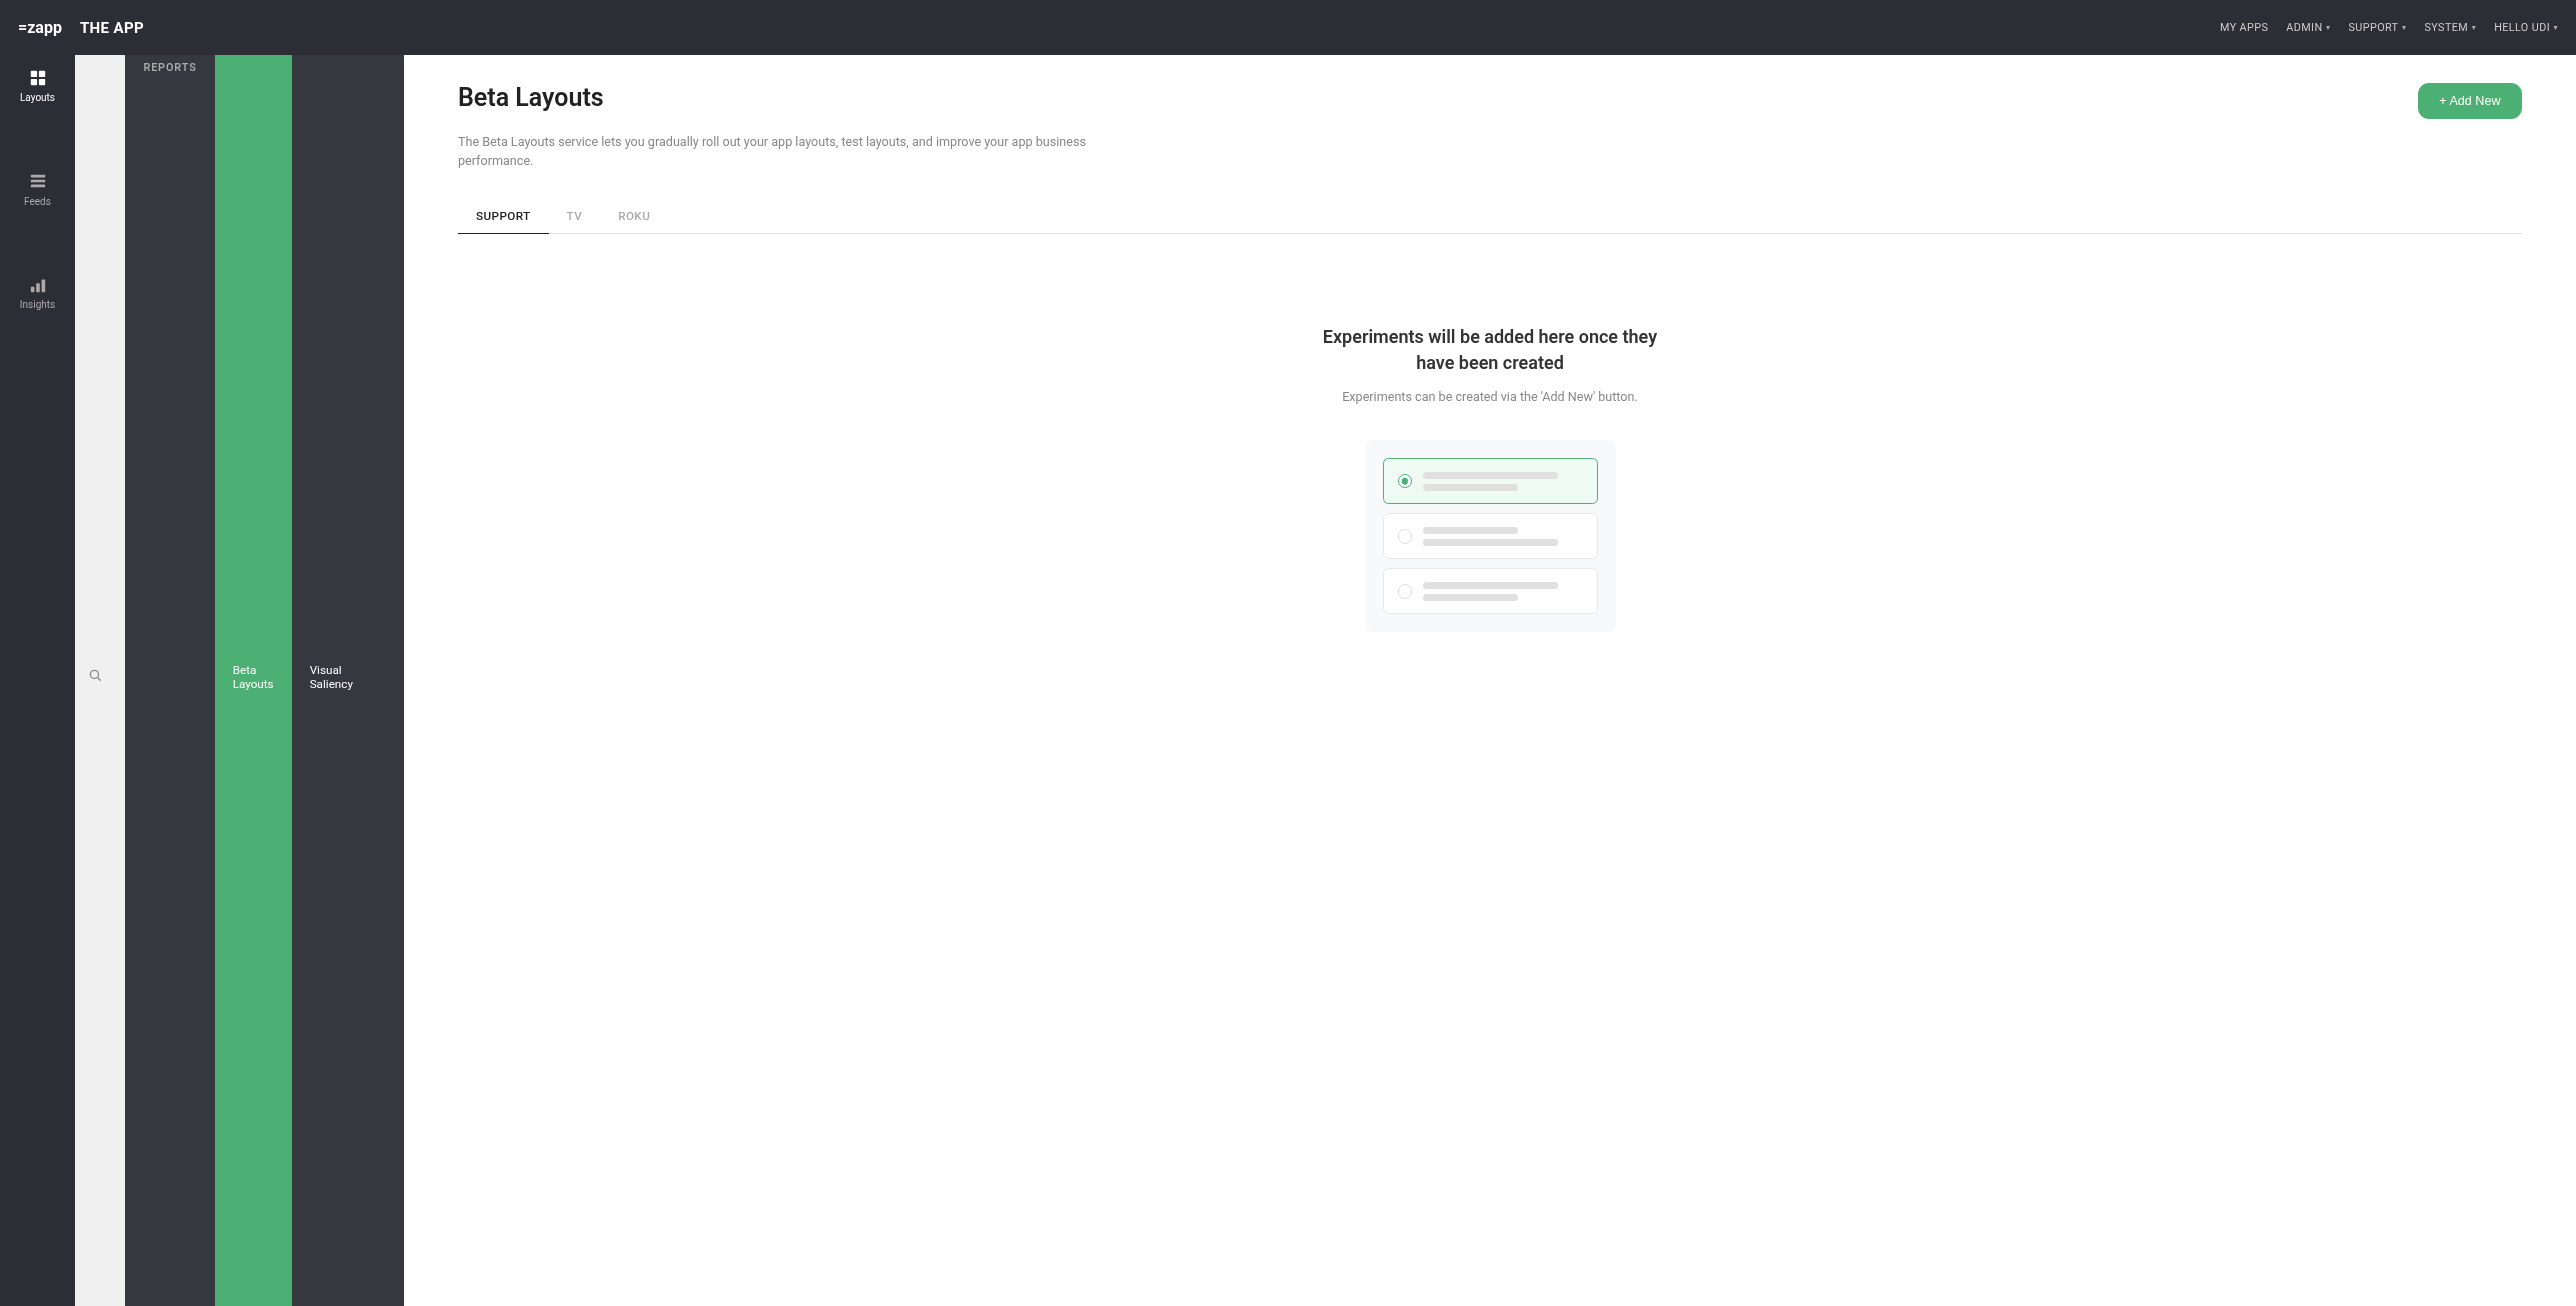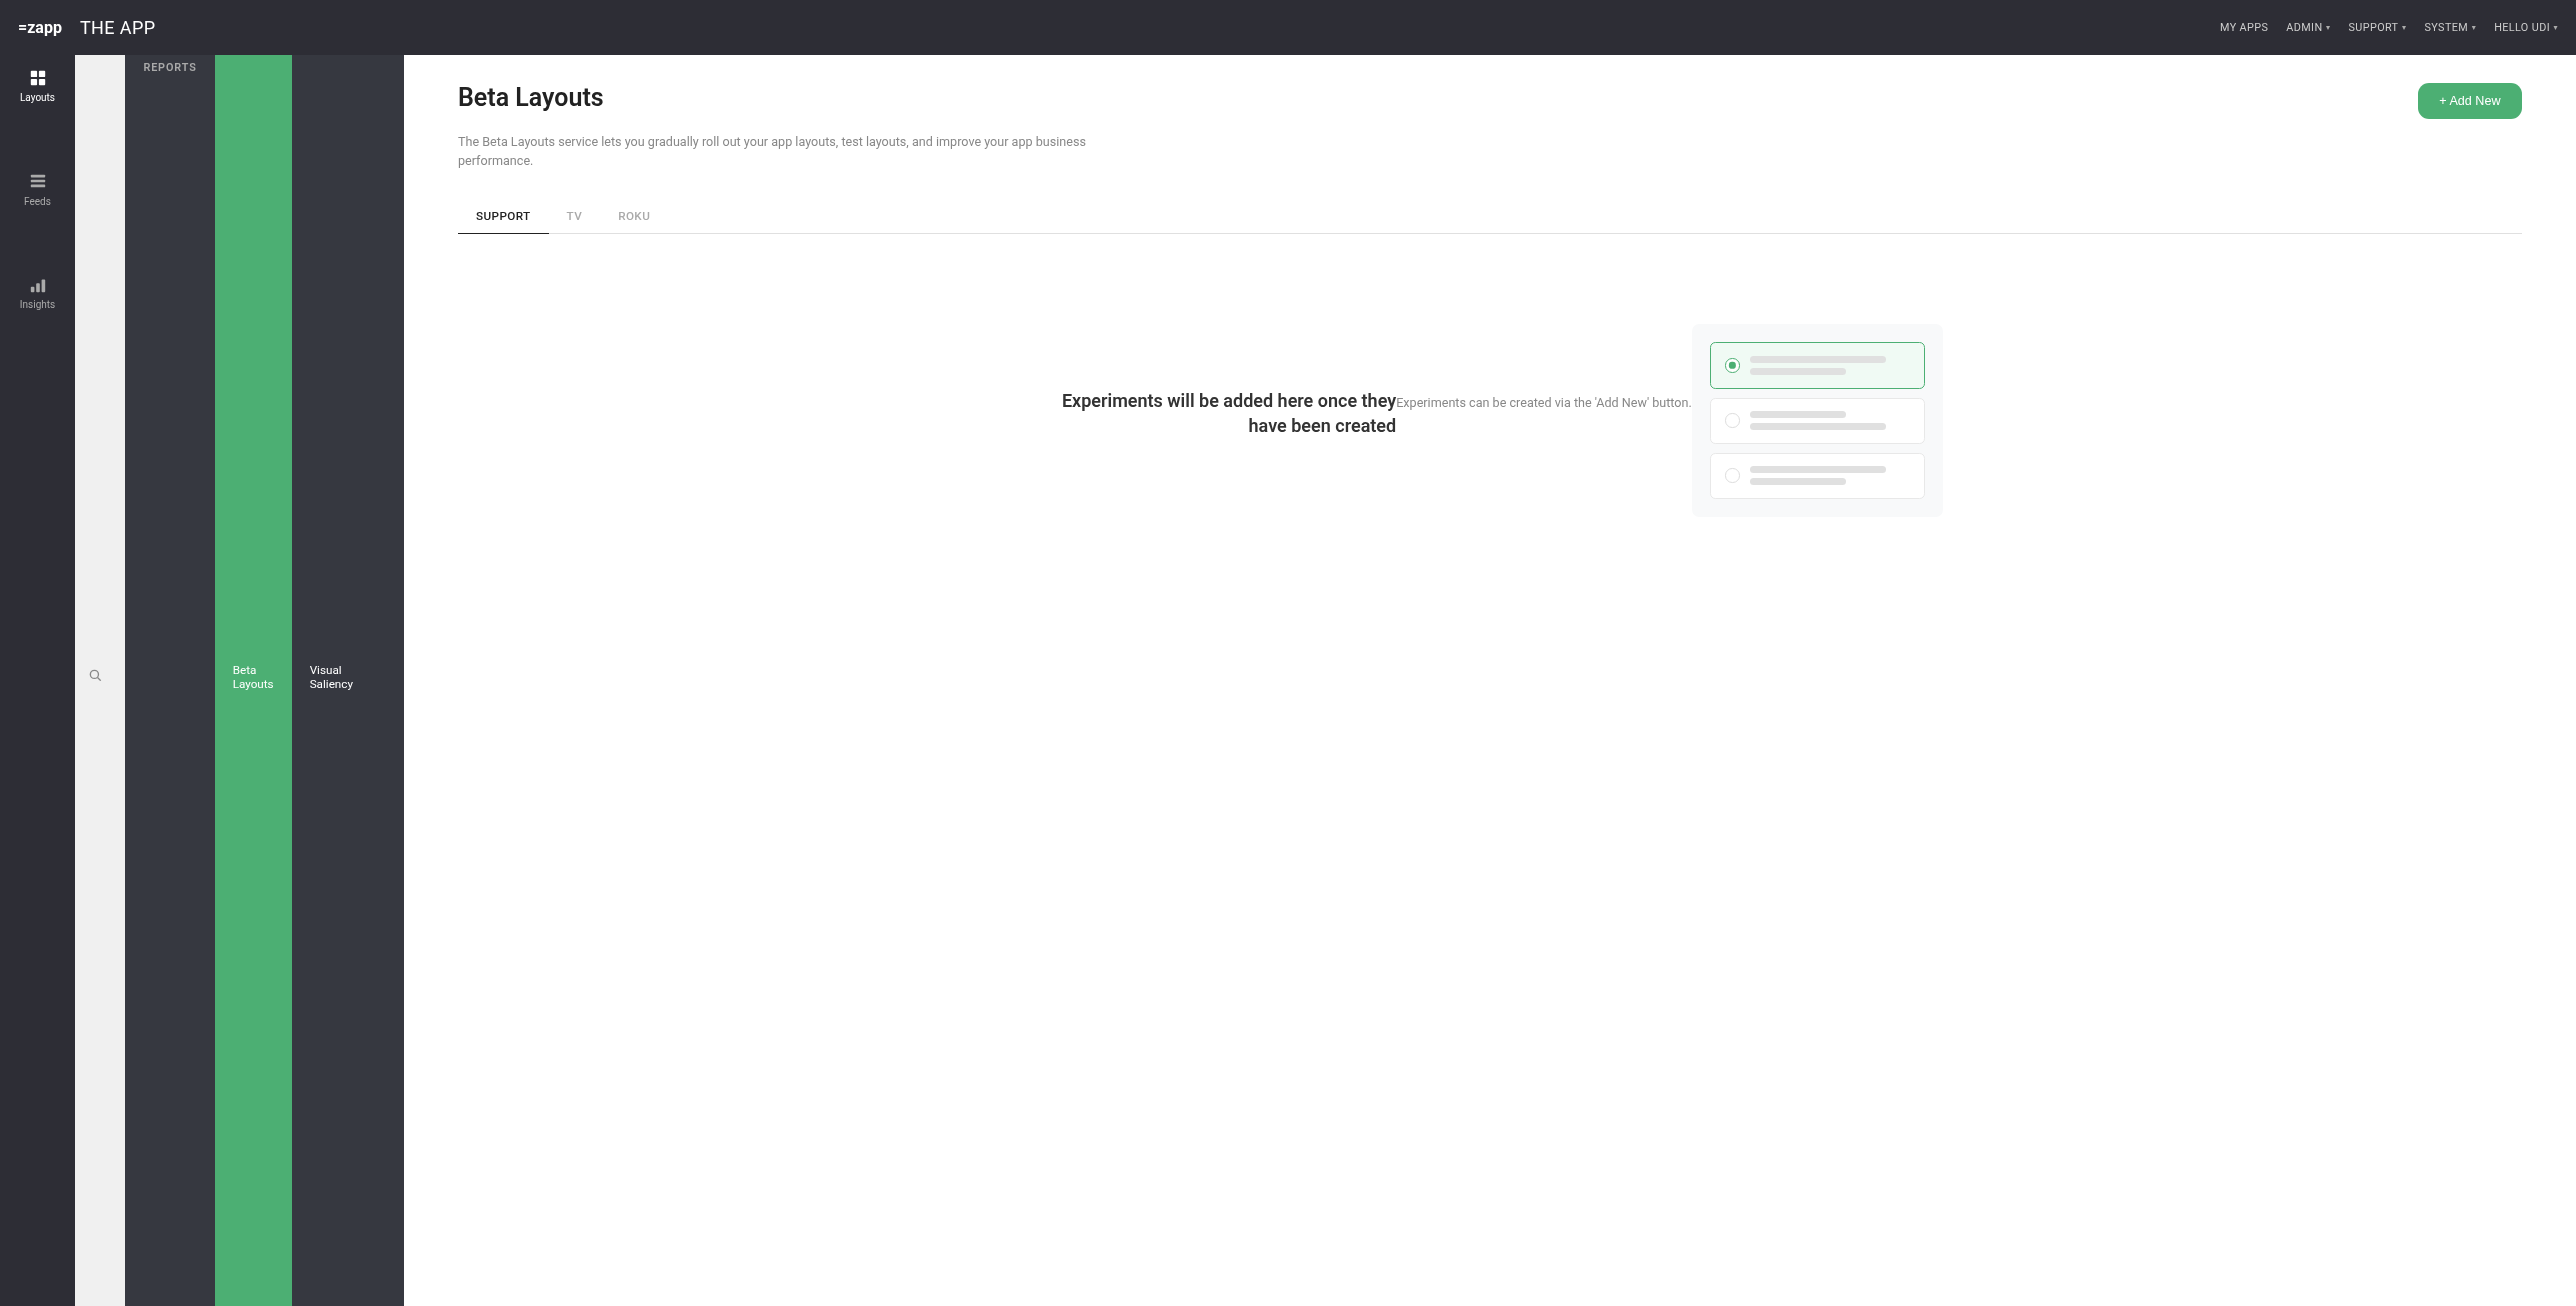--- a/index.html
+++ b/index.html
@@ -25,22 +25,22 @@
       font-size: 12.6px;
       margin-right: 18px;
     }
     .zapp-icon {
       color: #fff;
       font-size: 16px;
       font-weight: bold;
     }
     .app-title {
       color: #fff;
-      font-size: 18px;
-      font-weight: 400;
+      font-size: 15px;
+      font-weight: 700;
       letter-spacing: 0.4px;
     }
     .top-nav-right {
       margin-left: auto;
       display: flex;
       align-items: center;
       gap: 18px;
     }
     .top-nav-item {
       color: #ccc;
@@ -211,25 +211,25 @@
       margin-bottom: -0.9px;
     }
     .tab.active {
       color: #222;
       border-bottom-color: #222;
     }
 
     
     .empty-state {
       display: flex;
-      flex-direction: row;
+      flex-direction: column;
       align-items: center;
       justify-content: center;
       padding: 54px 18px;
-      text-align: right;
+      text-align: center;
     }
     .empty-state-title {
       font-size: 18px;
       font-weight: 600;
       color: #333;
       margin-bottom: 14.4px;
       max-width: 359px;
       line-height: 1.4;
     }
     .empty-state-subtitle {

